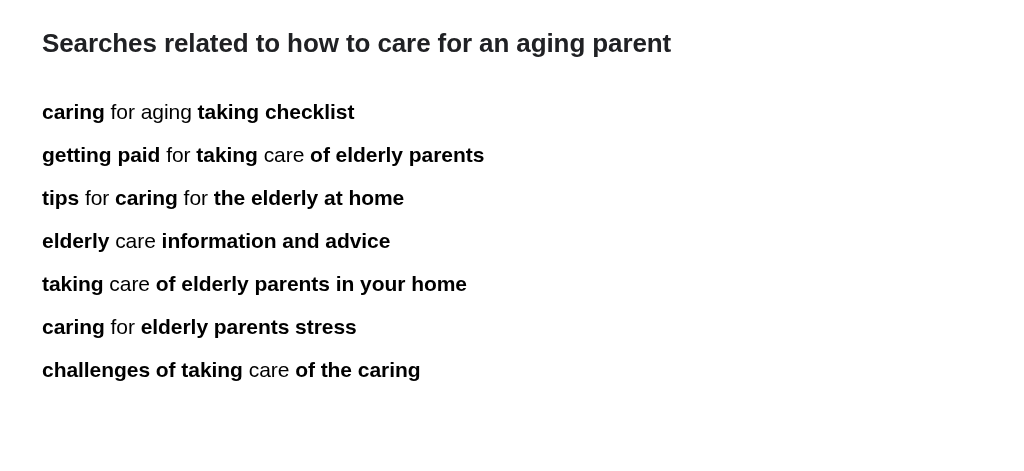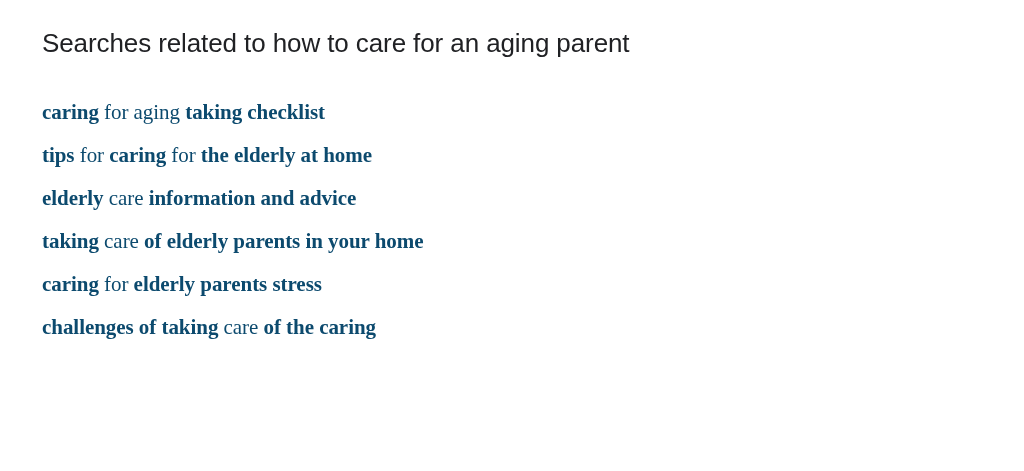--- a/index.html
+++ b/index.html
@@ -27,21 +27,21 @@
     padding-left: 42px;
   }
 
   #related-heading {
     position: absolute;
     left: 42px;
     top: 28px;
     margin: 0;
     font-size: 26px;
     line-height: 30px;
-    font-weight: 400;
+    font-weight: 700;
     letter-spacing: -0.1px;
     color: #202124;
     white-space: nowrap;
   }
 
   #related-list {
     position: absolute;
     left: 42px;
     top: 98px;
     margin: 0;
@@ -62,33 +62,34 @@
     display: inline-block;
     font-size: 21px;
     line-height: 28px;
     color: #2d20c4;
     text-decoration: none;
     letter-spacing: -0.05px;
     white-space: nowrap;
     cursor: pointer;
   }
 
-  .seg { color: #0c4a6e; font-family: Liberation Serif, serif; }
+  .seg { color: #000000; }
   .seg.b { font-weight: 700; }
   .seg.n { font-weight: 400; }
 </style>
 </head>
 <body>
 
 <div id="related-block">
 
   <h2 id="related-heading">Searches related to how to care for an aging parent</h2>
 
   <ul id="related-list">
       <li class="related-row"><a class="related-link" href="#"><span class="seg b">caring</span><span class="seg n"> for aging </span><span class="seg b">taking checklist</span></a></li>
+      <li class="related-row"><a class="related-link" href="#"><span class="seg b">getting paid</span><span class="seg n"> for </span><span class="seg b">taking</span><span class="seg n"> care </span><span class="seg b">of elderly parents</span></a></li>
       <li class="related-row"><a class="related-link" href="#"><span class="seg b">tips</span><span class="seg n"> for </span><span class="seg b">caring</span><span class="seg n"> for </span><span class="seg b">the elderly at home</span></a></li>
       <li class="related-row"><a class="related-link" href="#"><span class="seg b">elderly</span><span class="seg n"> care </span><span class="seg b">information and advice</span></a></li>
       <li class="related-row"><a class="related-link" href="#"><span class="seg b">taking</span><span class="seg n"> care </span><span class="seg b">of elderly parents in your home</span></a></li>
       <li class="related-row"><a class="related-link" href="#"><span class="seg b">caring</span><span class="seg n"> for </span><span class="seg b">elderly parents stress</span></a></li>
       <li class="related-row"><a class="related-link" href="#"><span class="seg b">challenges of taking</span><span class="seg n"> care </span><span class="seg b">of the caring</span></a></li>
     </ul>
 
 </div>
 
 </body></html>

